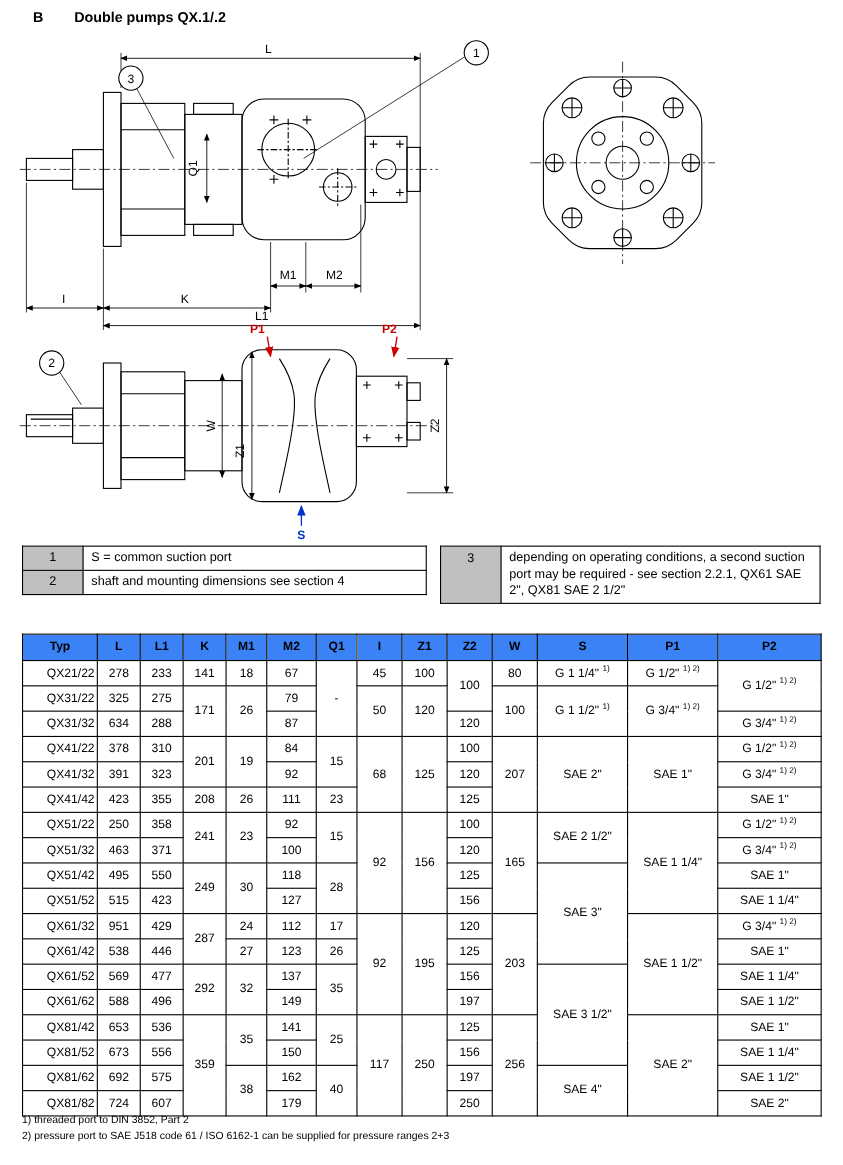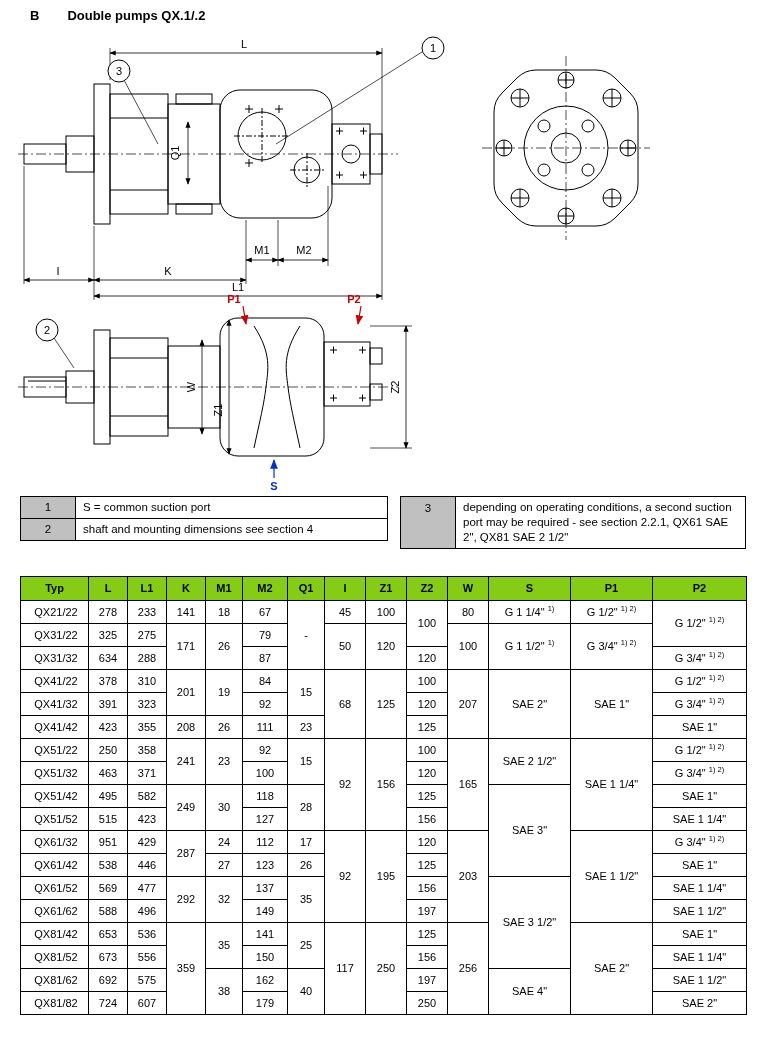--- a/index.html
+++ b/index.html
@@ -27,22 +27,22 @@
 
   table.legend { position:absolute; border-collapse:collapse; font-size:11.5px; background:#fff; }
   table.legend td { border:1px solid #000; padding:3px 7px; vertical-align:middle; line-height:1.3; }
   table.legend td.num { background:#c0c0c0; width:40px; text-align:center; }
   table.legend.legend-right td.num { vertical-align:top; padding-top:4px; }
 
   table.dim-table { position:absolute; left:20px; top:576px; width:726px;
                     border-collapse:collapse; table-layout:fixed; font-size:11px; background:#fff; }
   table.dim-table th, table.dim-table td { border:1px solid #000; text-align:center;
                     padding:1px 2px; height:20px; line-height:1.1; overflow:hidden; white-space:nowrap; }
-  table.dim-table th { background:#84cc16; font-weight:bold; height:21px; }
-  table.dim-table td.typ { text-align:center; padding-left:5px;margin-left:12px; }
+  table.dim-table th { background:#3b82f6; font-weight:bold; height:21px; }
+  table.dim-table td.typ { text-align:right; padding-left:5px;margin-left:12px; }
   table.dim-table sup { font-size:7.5px; line-height:0; }
 
   .footnotes { position:absolute; left:20px; top:1012px; font-size:9.5px; line-height:1.45; }
 </style>
 </head>
 <body>
 
 <div class="page">
 
   <div class="page-header">
@@ -345,21 +345,21 @@
           <td class="typ">QX51/32</td>
           <td>463</td>
           <td>371</td>
           <td>100</td>
           <td>120</td>
           <td>G 3/4" <sup>1) 2)</sup></td>
         </tr>
         <tr>
           <td class="typ">QX51/42</td>
           <td>495</td>
-          <td>582</td>
+          <td>550</td>
           <td rowspan="2">249</td>
           <td rowspan="2">30</td>
           <td>118</td>
           <td rowspan="2">28</td>
           <td>125</td>
           <td rowspan="4">SAE 3"</td>
           <td>SAE 1"</td>
         </tr>
         <tr>
           <td class="typ">QX51/52</td>
@@ -452,14 +452,18 @@
           <td class="typ">QX81/82</td>
           <td>724</td>
           <td>607</td>
           <td>179</td>
           <td>250</td>
           <td>SAE 2"</td>
         </tr>
       </tbody>
   </table>
 
+  <div class="footnotes">
+    <div>1) threaded port to DIN 3852, Part 2</div>
+    <div>2) pressure port to SAE J518 code 61 / ISO 6162-1 can be supplied for pressure ranges 2+3</div>
+  </div>
 
 </div>
 
 </body></html>

